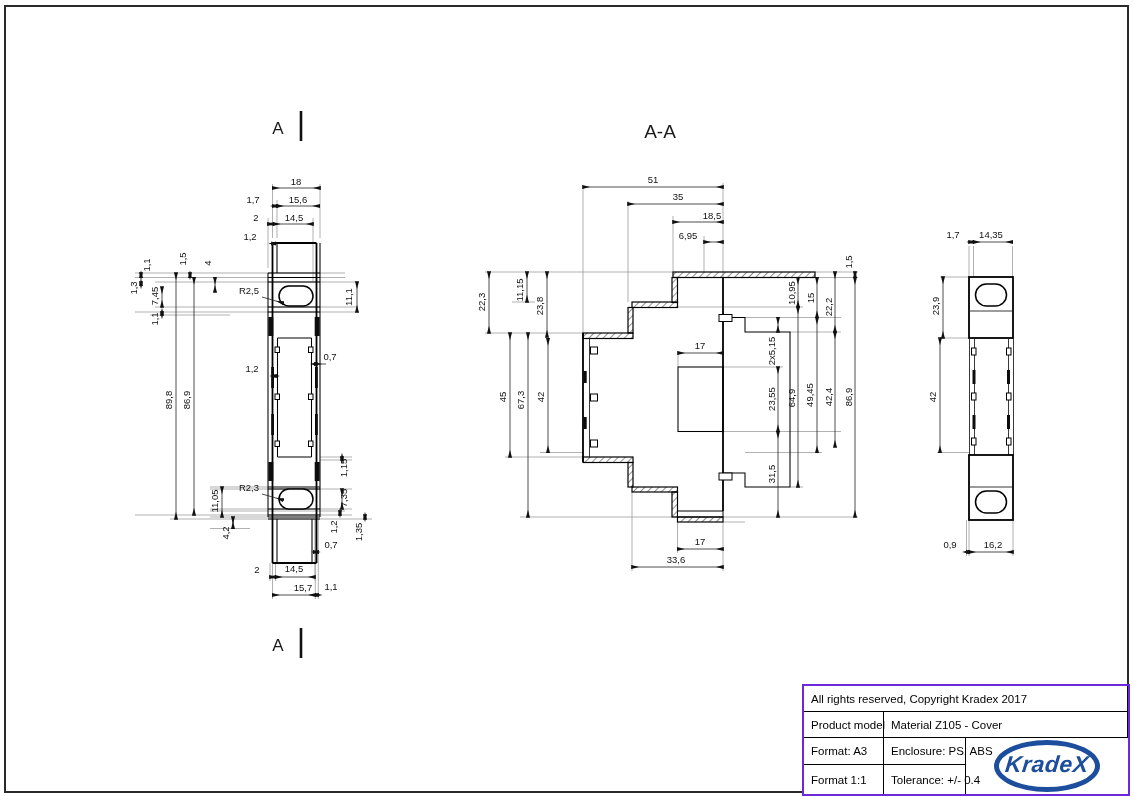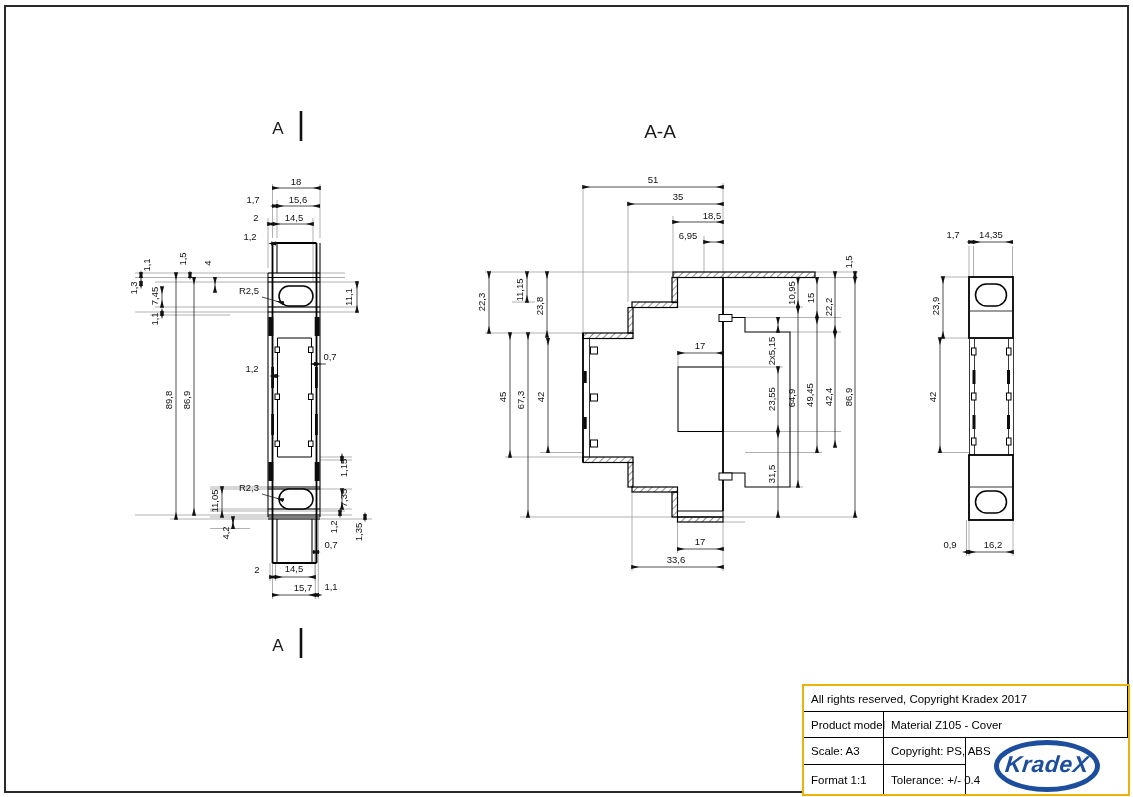--- a/index.html
+++ b/index.html
@@ -13,21 +13,21 @@
   .dim{stroke:#222;stroke-width:.8;fill:none;}
   .lead{stroke:#222;stroke-width:.8;fill:none;}
   .thk{stroke:#000;stroke-width:1.8;fill:none;}
   .med{stroke:#000;stroke-width:1.05;fill:none;}
   .thin{stroke:#222;stroke-width:.9;fill:none;}
   .hat{stroke:#000;stroke-width:1.2;fill:url(#hp);}
   .sq{stroke:#000;stroke-width:1;fill:#fff;}
   .blk{fill:#0d0d0d;stroke:none;}
   .oval{stroke:#000;stroke-width:1.5;fill:#fff;}
   
-  .tb{position:absolute;left:802px;top:684px;width:328px;height:112px;border:2px solid #eab308;box-sizing:border-box;display:grid;grid-template-columns:80px 82px 1fr;grid-template-rows:26px 26px 27px 1fr;font-size:11.5px;color:#000;background:#fff;}
+  .tb{position:absolute;left:802px;top:684px;width:328px;height:112px;border:2px solid #6d28d9;box-sizing:border-box;display:grid;grid-template-columns:80px 82px 1fr;grid-template-rows:26px 26px 27px 1fr;font-size:11.5px;color:#000;background:#fff;}
   .tb .c{border-right:1.5px solid #000;border-bottom:1.5px solid #000;padding:0 0 0 7px;display:flex;align-items:center;box-sizing:border-box;white-space:nowrap;overflow:visible;}
   .tb .noR{border-right:none;}
   .tb .noB{border-bottom:none;}
   .r1{grid-column:1/4;}
   .r2a{grid-column:1/2;text-align:center;}
   .r2b{grid-column:2/4;}
   .logo-cell{grid-column:3/4;grid-row:3/5;position:relative;border-bottom:none;padding:0;}
   .logo-oval{position:absolute;left:50%;top:50%;transform:translate(-50%,-50%);width:96px;height:42px;border:5px solid #1d4e9e;border-radius:50%;}
   .logo-text{position:absolute;left:50%;top:50%;transform:translate(-50%,-54%) skewX(-6deg);font-weight:bold;font-style:italic;font-size:23px;color:#1d4e9e;letter-spacing:.5px;white-space:nowrap;}
 </style>
@@ -284,24 +284,24 @@
   <div class="c r1">
       <span>All rights reserved, Copyright Kradex 2017</span>
     </div>
   <div class="c r2a">
       <span>Product model</span>
     </div>
   <div class="c r2b">
       <span>Material Z105 - Cover</span>
     </div>
   <div class="c">
-      <span>Scale: A3</span>
+      <span>Format: A3</span>
     </div>
   <div class="c">
-      <span>Copyright: PS, ABS</span>
+      <span>Enclosure: PS, ABS</span>
     </div>
   <div class="c noR noB logo-cell">
     <div class="logo-oval"></div>
     <span class="logo-text">KradeX</span>
   </div>
   <div class="c noB">
       <span>Format 1:1</span>
     </div>
   <div class="c noB">
       <span>Tolerance: +/- 0.4</span>

